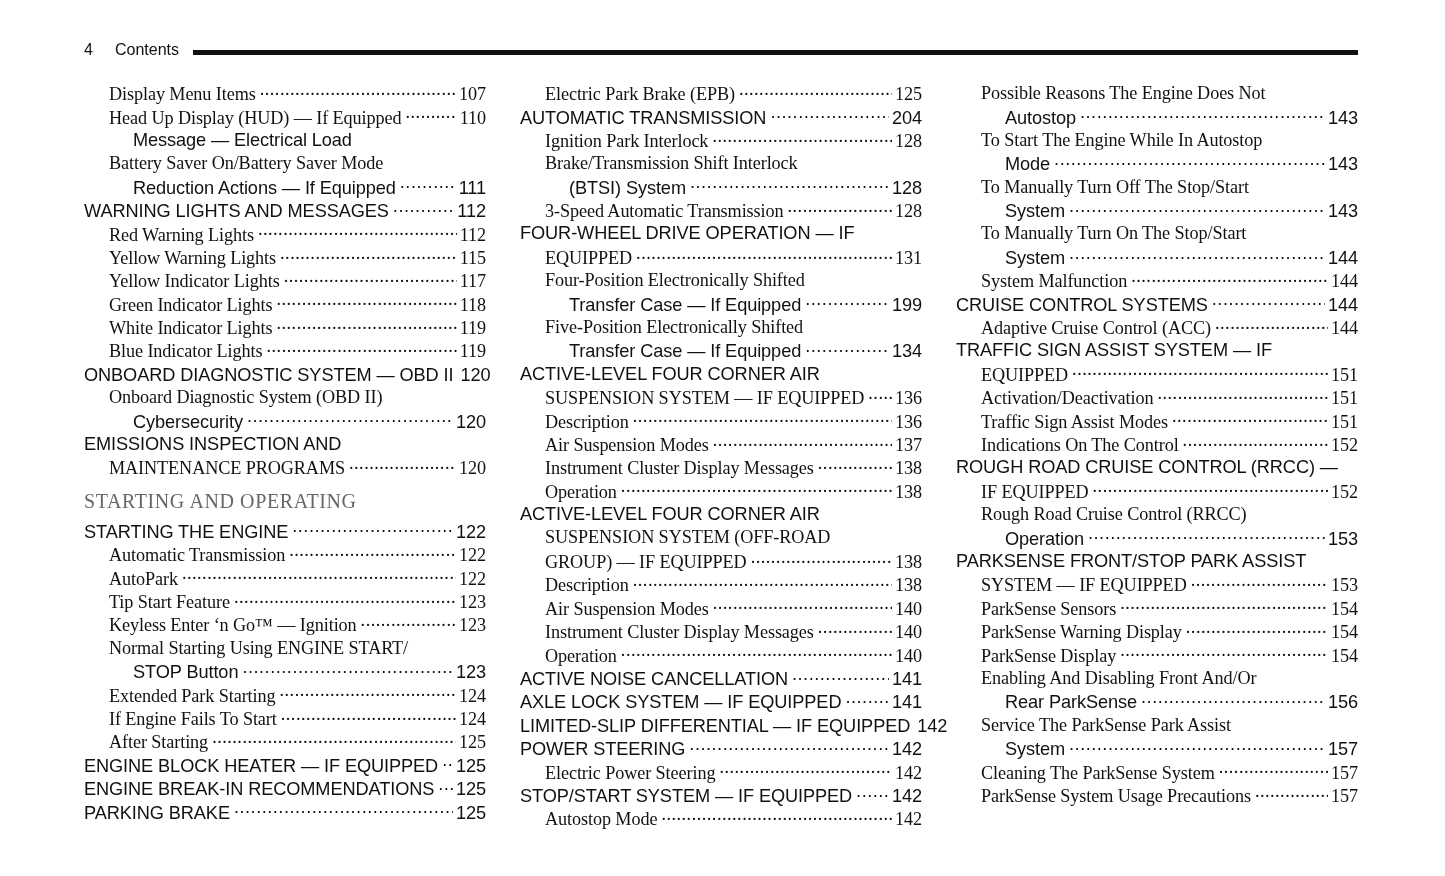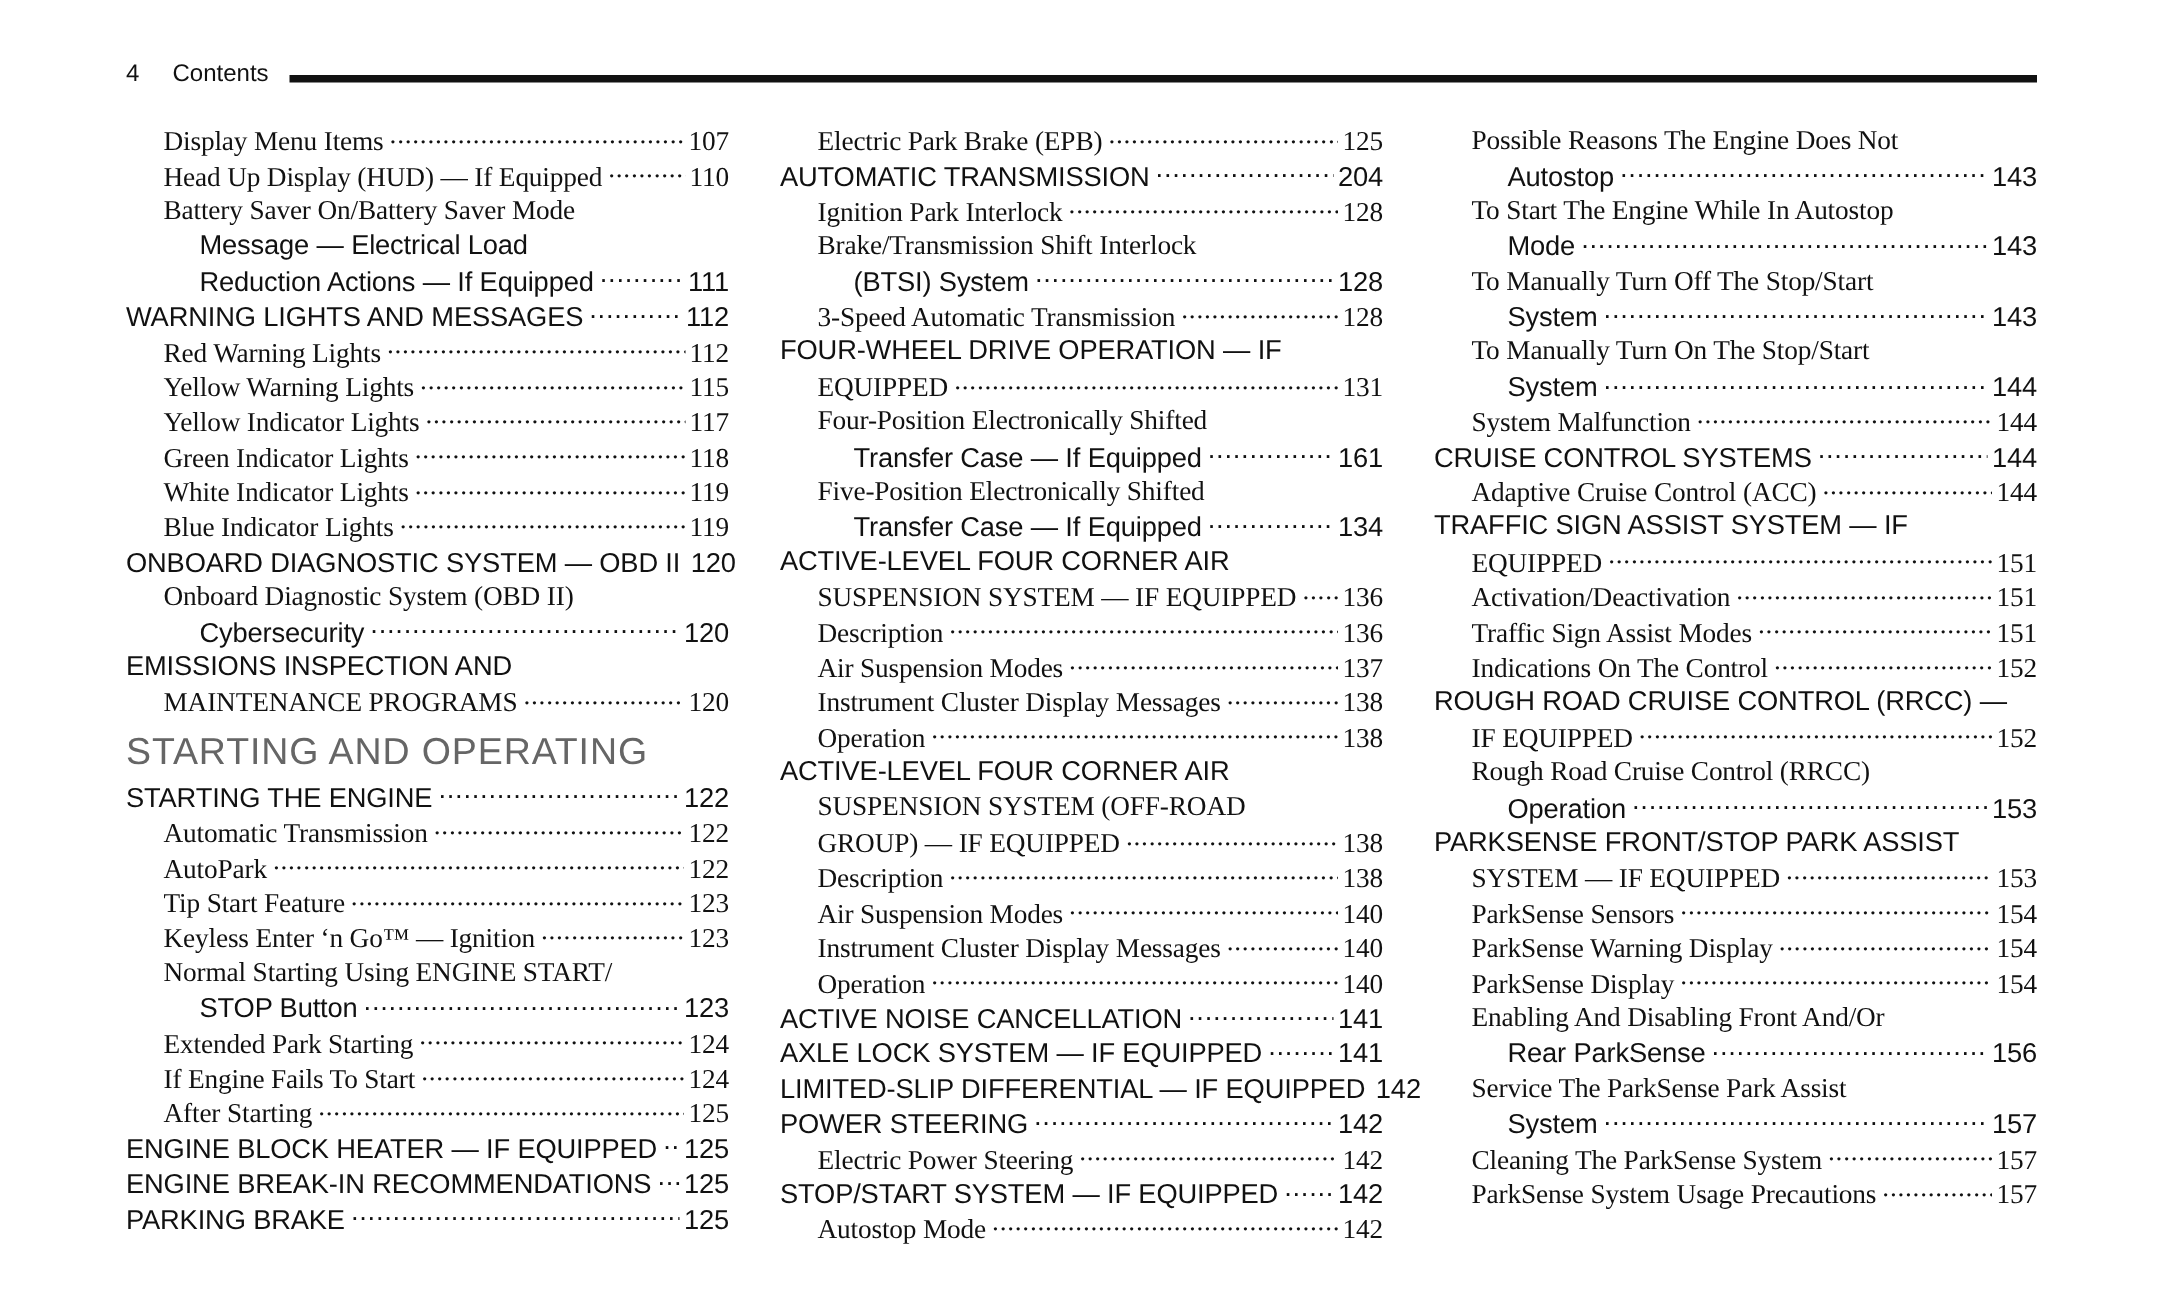--- a/index.html
+++ b/index.html
@@ -34,22 +34,22 @@
     position: relative; height: 1em;
   }
   .entry .dots::before {
     content: "......................................................................................................................................................";
     position: absolute; left: 0; bottom: -1px; letter-spacing: 0.5px;
   }
   .entry .page { flex: 0 0 auto; text-align: right; }
   .entry.nodots .dots { visibility: hidden; }
 
   .section-heading {
-    font-size: 25px; color: #666666; letter-spacing: 0.6px;
-    height: 36px; line-height: 36px; margin-top: 3px; margin-bottom: 1px;
+    font-size: 20px; color: #666666; letter-spacing: 0.6px;
+    height: 36px; line-height: 36px; margin-top: 3px; margin-bottom: 1px; font-family: Liberation Serif, serif;
   }
 </style>
 </head>
 <body>
 
 <div class="header">
   <span class="page-num">4</span>
   <span class="running-title">Contents</span>
   <div class="header-rule"></div>
 </div>
@@ -58,26 +58,26 @@
     <div class="entry l2">
       <span class="title">Display Menu Items</span>
       <span class="dots"></span>
       <span class="page">107</span>
     </div>
     <div class="entry l2">
       <span class="title">Head Up Display (HUD) — If Equipped</span>
       <span class="dots"></span>
       <span class="page">110</span>
     </div>
-    <div class="entry l2 nodots">
-      <span class="title">Battery Saver On/Battery Saver Mode</span>
-    </div>
     <div class="entry l3 nodots">
       <span class="title">Message — Electrical Load</span>
     </div>
+    <div class="entry l2 nodots">
+      <span class="title">Battery Saver On/Battery Saver Mode</span>
+    </div>
     <div class="entry l3">
       <span class="title">Reduction Actions — If Equipped</span>
       <span class="dots"></span>
       <span class="page">111</span>
     </div>
     <div class="entry l1">
       <span class="title">WARNING LIGHTS AND MESSAGES</span>
       <span class="dots"></span>
       <span class="page">112</span>
     </div>
@@ -233,21 +233,21 @@
       <span class="title">EQUIPPED</span>
       <span class="dots"></span>
       <span class="page">131</span>
     </div>
     <div class="entry l2 nodots">
       <span class="title">Four-Position Electronically Shifted</span>
     </div>
     <div class="entry l3">
       <span class="title">Transfer Case — If Equipped</span>
       <span class="dots"></span>
-      <span class="page">161</span>
+      <span class="page">199</span>
     </div>
     <div class="entry l2 nodots">
       <span class="title">Five-Position Electronically Shifted</span>
     </div>
     <div class="entry l3">
       <span class="title">Transfer Case — If Equipped</span>
       <span class="dots"></span>
       <span class="page">134</span>
     </div>
     <div class="entry l1 nodots">

